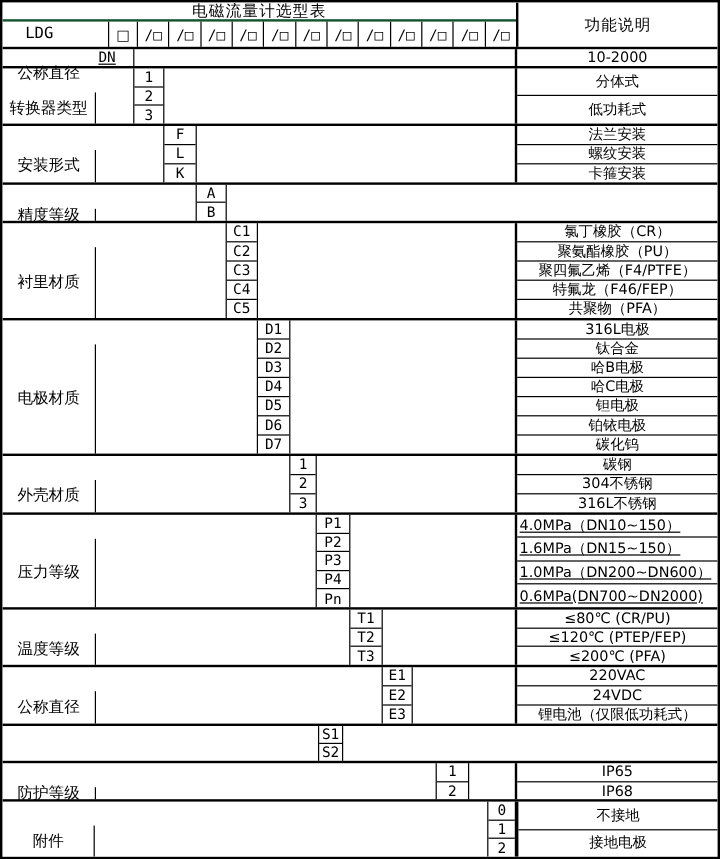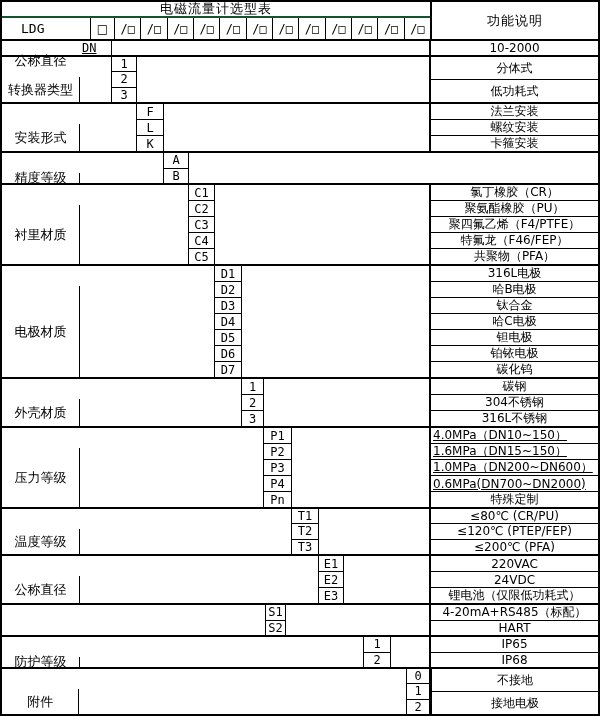--- a/index.html
+++ b/index.html
@@ -179,22 +179,22 @@
       <div class="code">D2</div>
       <div class="code">D3</div>
       <div class="code">D4</div>
       <div class="code">D5</div>
       <div class="code">D6</div>
       <div class="code">D7</div>
     </div>
     <div class="sp grow"></div>
     <div class="descs">
       <div class="desc">316L电极</div>
+      <div class="desc">钛合金</div>
       <div class="desc">哈B电极</div>
-      <div class="desc">钛合金</div>
       <div class="desc">哈C电极</div>
       <div class="desc">钽电极</div>
       <div class="desc">铂铱电极</div>
       <div class="desc">碳化钨</div>
     </div>
   </div>
 
   <div class="band h3r">
     <div class="lbl">外壳材质</div>
     <div class="sp" style="width:162px"></div>
@@ -220,21 +220,20 @@
       <div class="code">P3</div>
       <div class="code">P4</div>
       <div class="code">Pn</div>
     </div>
     <div class="sp grow"></div>
     <div class="descs">
       <div class="desc la">4.0MPa（DN10~150）</div>
       <div class="desc la">1.6MPa（DN15~150）</div>
       <div class="desc la">1.0MPa（DN200~DN600）</div>
       <div class="desc la">0.6MPa(DN700~DN2000)</div>
-      <div class="desc">特殊定制</div>
     </div>
   </div>
 
   <div class="band h3r">
     <div class="lbl">温度等级</div>
     <div class="sp" style="width:212px"></div>
     <div class="codes" style="width:27px">
       <div class="code">T1</div>
       <div class="code">T2</div>
       <div class="code">T3</div>
@@ -263,24 +262,20 @@
     </div>
   </div>
 
   <div class="band h2r">
     <div class="sp" style="width:264px"></div>
     <div class="codes" style="width:20px">
       <div class="code">S1</div>
       <div class="code">S2</div>
     </div>
     <div class="sp grow"></div>
-    <div class="descs">
-      <div class="desc">4-20mA+RS485（标配）</div>
-      <div class="desc">HART</div>
-    </div>
   </div>
 
   <div class="band h2r">
     <div class="lbl">防护等级</div>
     <div class="sp" style="width:284px"></div>
     <div class="codes" style="width:27px">
       <div class="code">1</div>
       <div class="code">2</div>
     </div>
     <div class="sp grow"></div>

